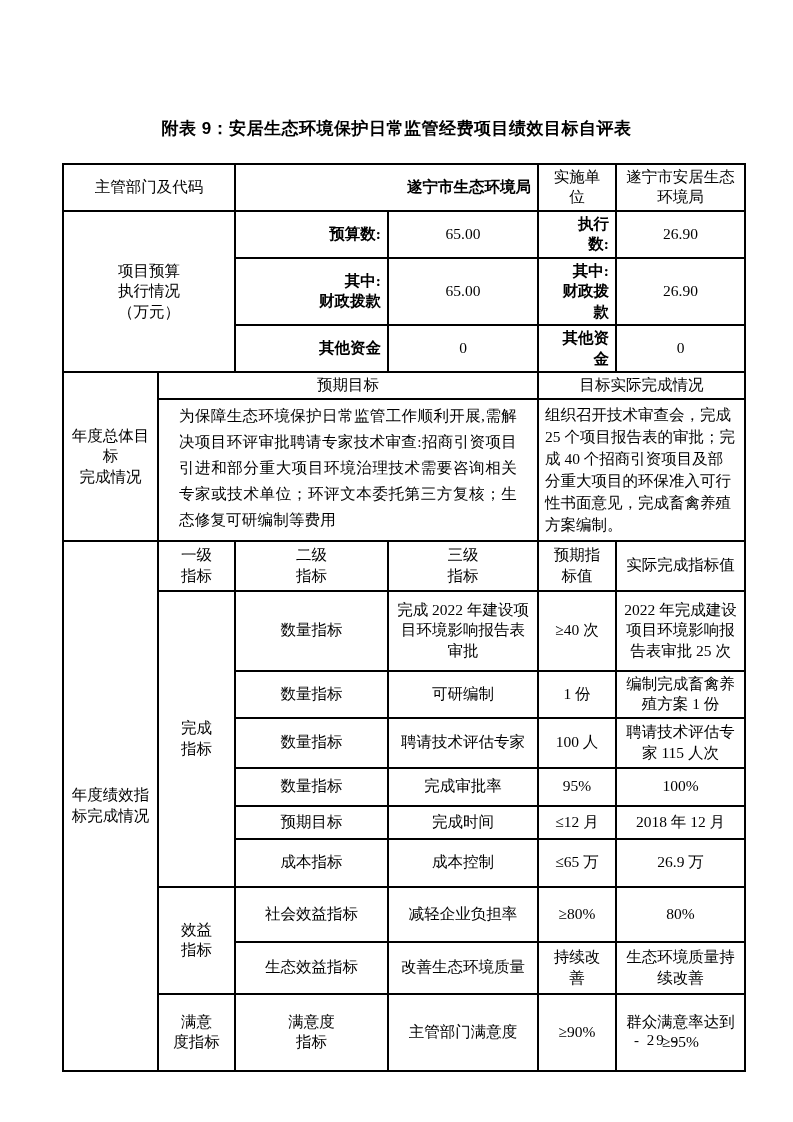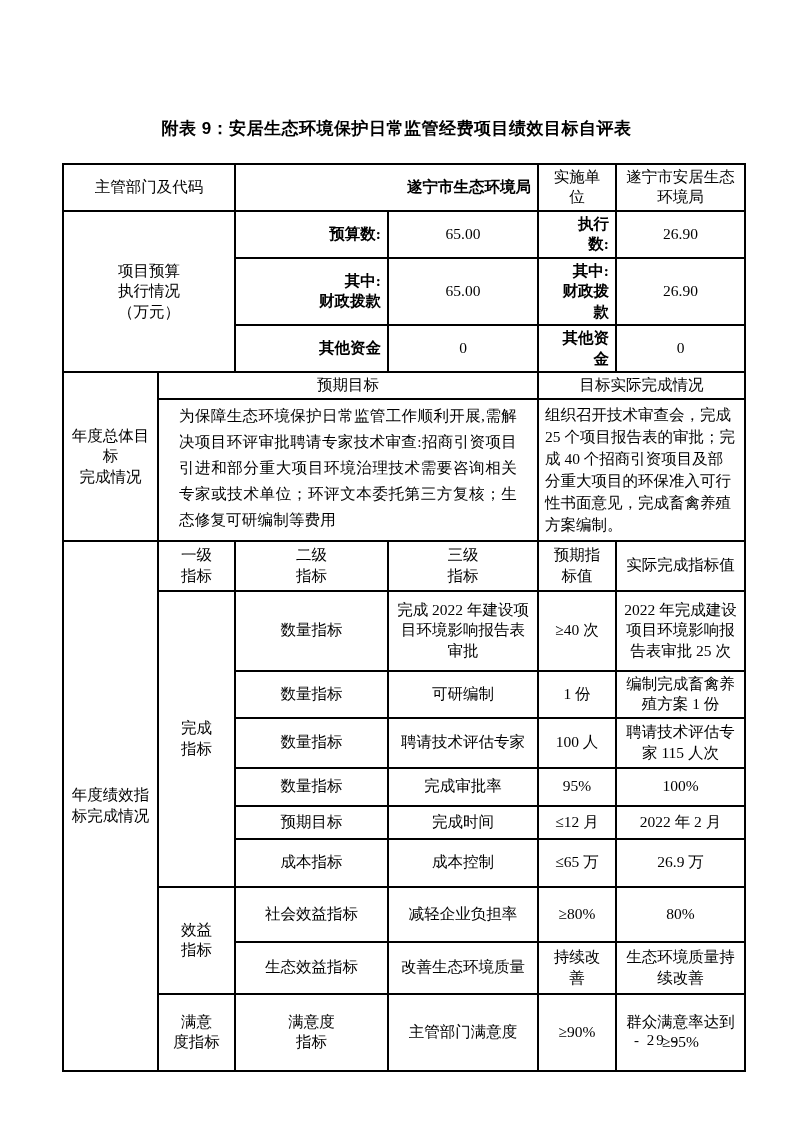--- a/index.html
+++ b/index.html
@@ -177,21 +177,21 @@
     <tr style="height:38px">
       <td class="c">数量指标</td>
       <td class="c">完成审批率</td>
       <td class="c">95%</td>
       <td class="c">100%</td>
     </tr>
     <tr style="height:33px">
       <td class="c">预期目标</td>
       <td class="c">完成时间</td>
       <td class="c">≤12 月</td>
-      <td class="c">2022 年 2 月</td>
+      <td class="c">2018 年 12 月</td>
     </tr>
     <tr style="height:48px">
       <td class="c">成本指标</td>
       <td class="c">成本控制</td>
       <td class="c">≤65 万</td>
       <td class="c">26.9 万</td>
     </tr>
 
     <tr style="height:55px">
       <td rowspan="2" class="c">效益

